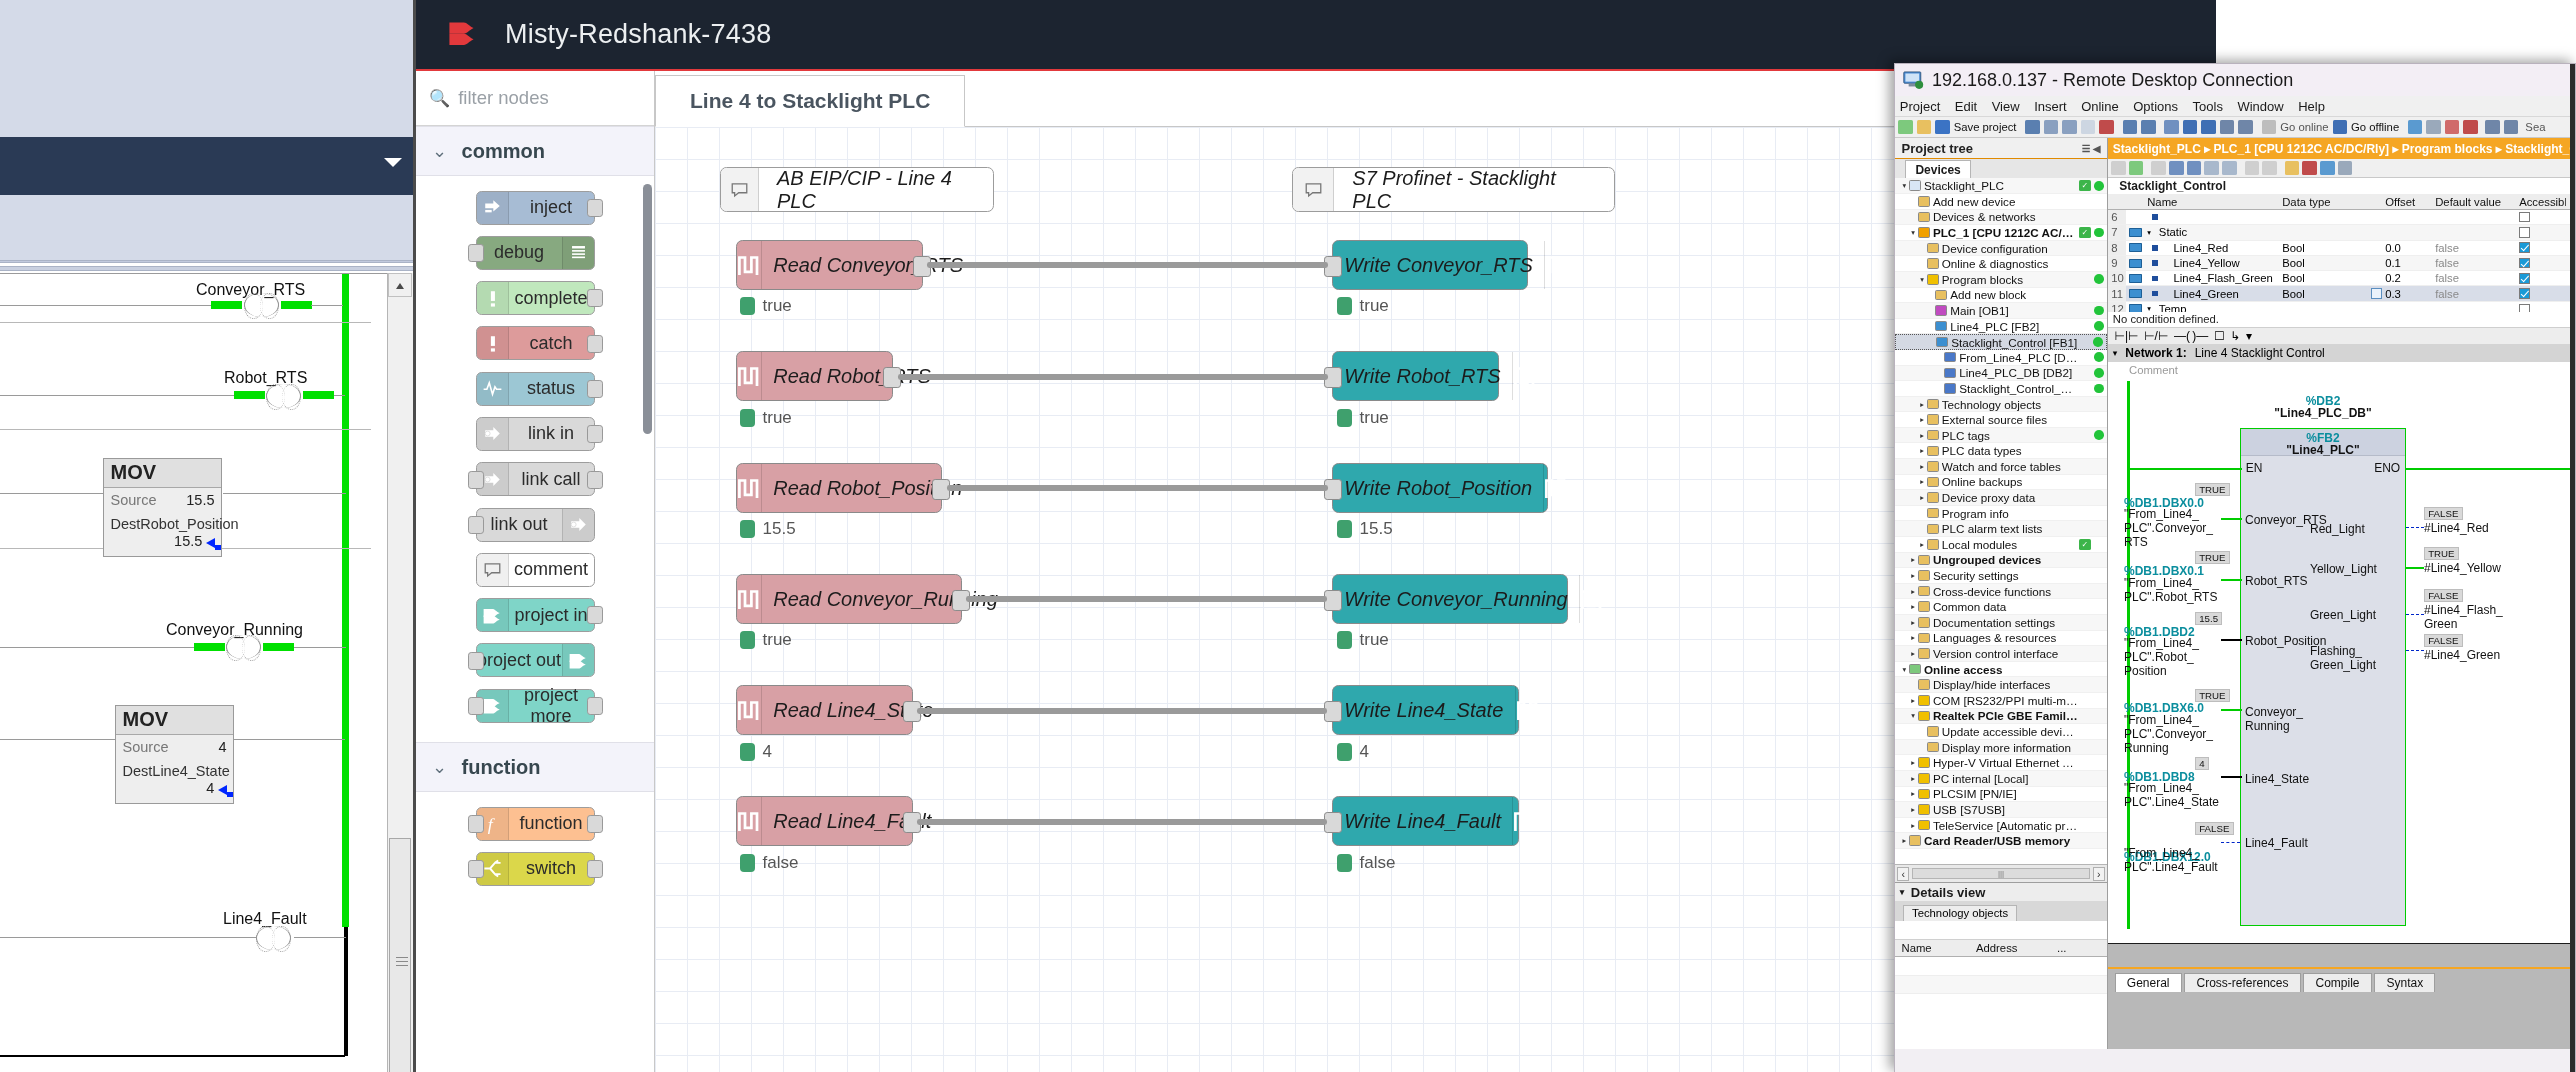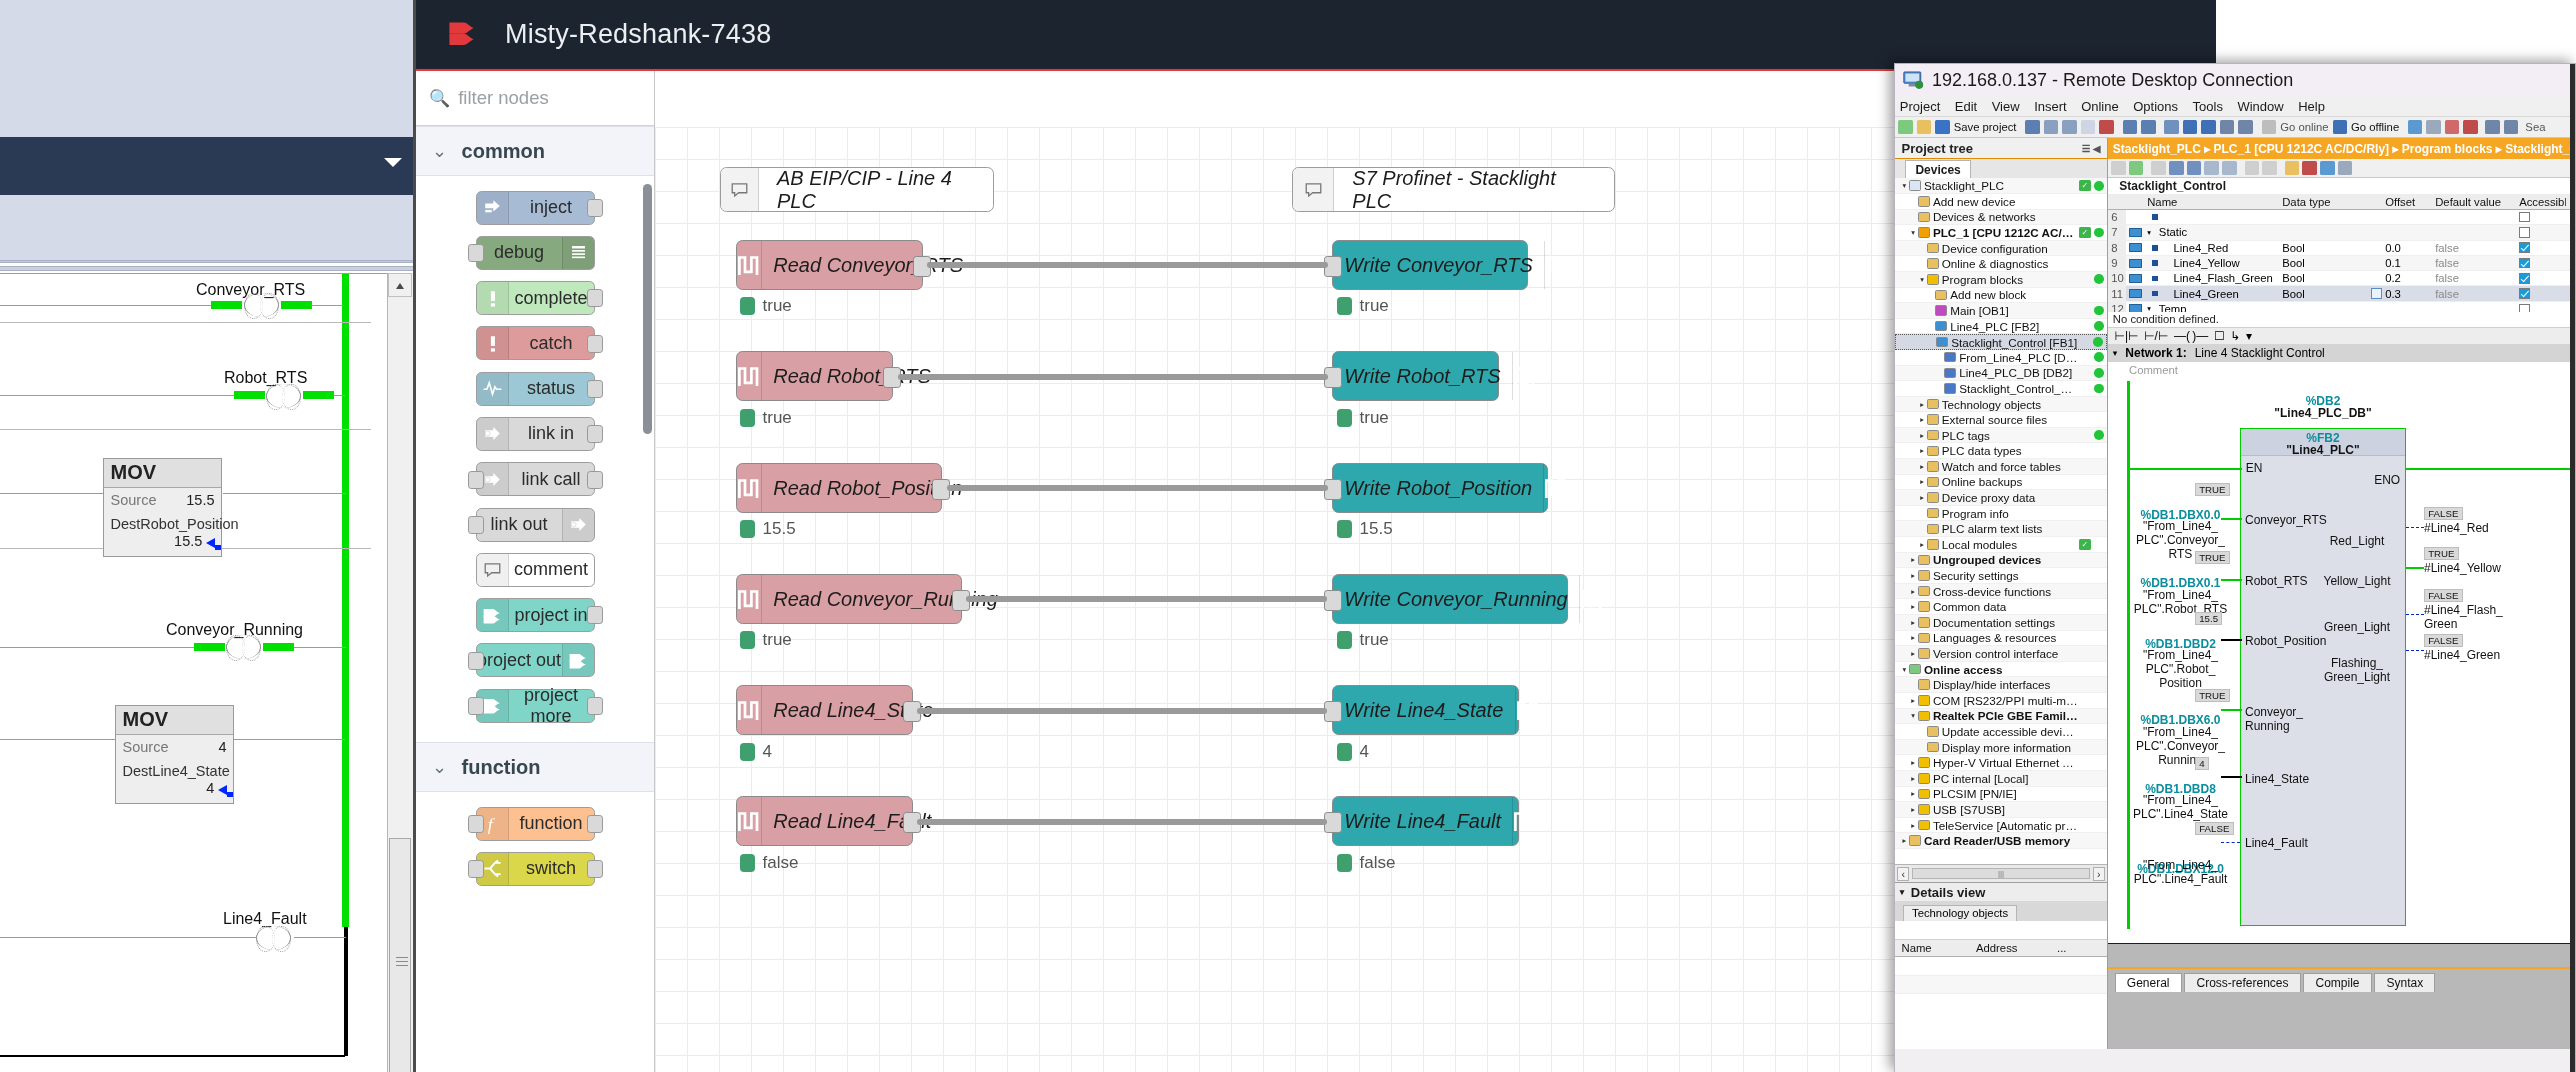--- a/index.html
+++ b/index.html
@@ -330,21 +330,21 @@
     font-size:11.3px; color:#9a9a9a; padding-left:21px; display:flex; align-items:center;}
 
   .lad-canvas { position:absolute; left:213px; top:240px; width:469px; height:565px; background:#fff; overflow:hidden;}
   .g-rail { position:absolute; background:#00cc00; }
   .fb-box {
     position:absolute; background:#dcdfe8; border:1.6px solid #00cc00;
   }
   .fb-hdr { background:#ccd2e0; height:27.4px; border-bottom:0.8px solid #b5bbc9; }
   .lblc { position:absolute; font-size:12px; color:#111; white-space:nowrap; line-height:1.18; }
   .lblc.tealtxt { color:#0b8e9e; font-weight:700; }
-  .lblc.r { text-align:center;margin-top:12px; }
+  .lblc.r { text-align:left; }
   .vtag {
     position:absolute; background:#d9d9d9; border:0.8px solid #bdbdbd;
     font-size:9.7px; color:#111; padding:0 3.2px; line-height:11.3px;
   }
   .dash { position:absolute; border-top:1.6px dashed #0026c8; }
   .solidg { position:absolute; height:1.6px; background:#00cc00; }
   .solidk { position:absolute; height:1.6px; background:#000; }
 
   .tia-foot {
     position:absolute; left:213px; top:805px; width:469px; height:106px; background:#b8b8b8;
@@ -612,20 +612,28 @@
             </svg>
           </span>
           <span class="lbl">switch</span>
           <span class="port in"></span>
           <span class="port out"></span>
         </div>
       </div>
     <div class="pal-scroll"></div>
   </div>
 
+  <div class="nr-tabbar">
+    <div class="nr-tab">Line 4 to Stacklight PLC</div>
+    <div class="nr-tabtools">
+      <div class="tt-btn">▶</div>
+      <div class="tt-btn">+</div>
+      <div class="tt-btn">▾</div>
+    </div>
+  </div>
 
   <div class="nr-canvas" id="nr-canvas">
     <div class="canvas-scroll"></div>
   <div class="cmt-node" style="left: 65px; top: 40px; width: 274px;">
         <span class="cmt-ic">
           <svg style="width:21px;height:21px;display:block;" viewBox="0 0 26 26">
             <path d="M4 6h18v11H12l-5 4v-4H4z" fill="none" stroke="#777" stroke-width="1.6"></path>
           </svg>
         </span>
         <span class="cmt-lbl">AB EIP/CIP - Line 4 PLC</span>

